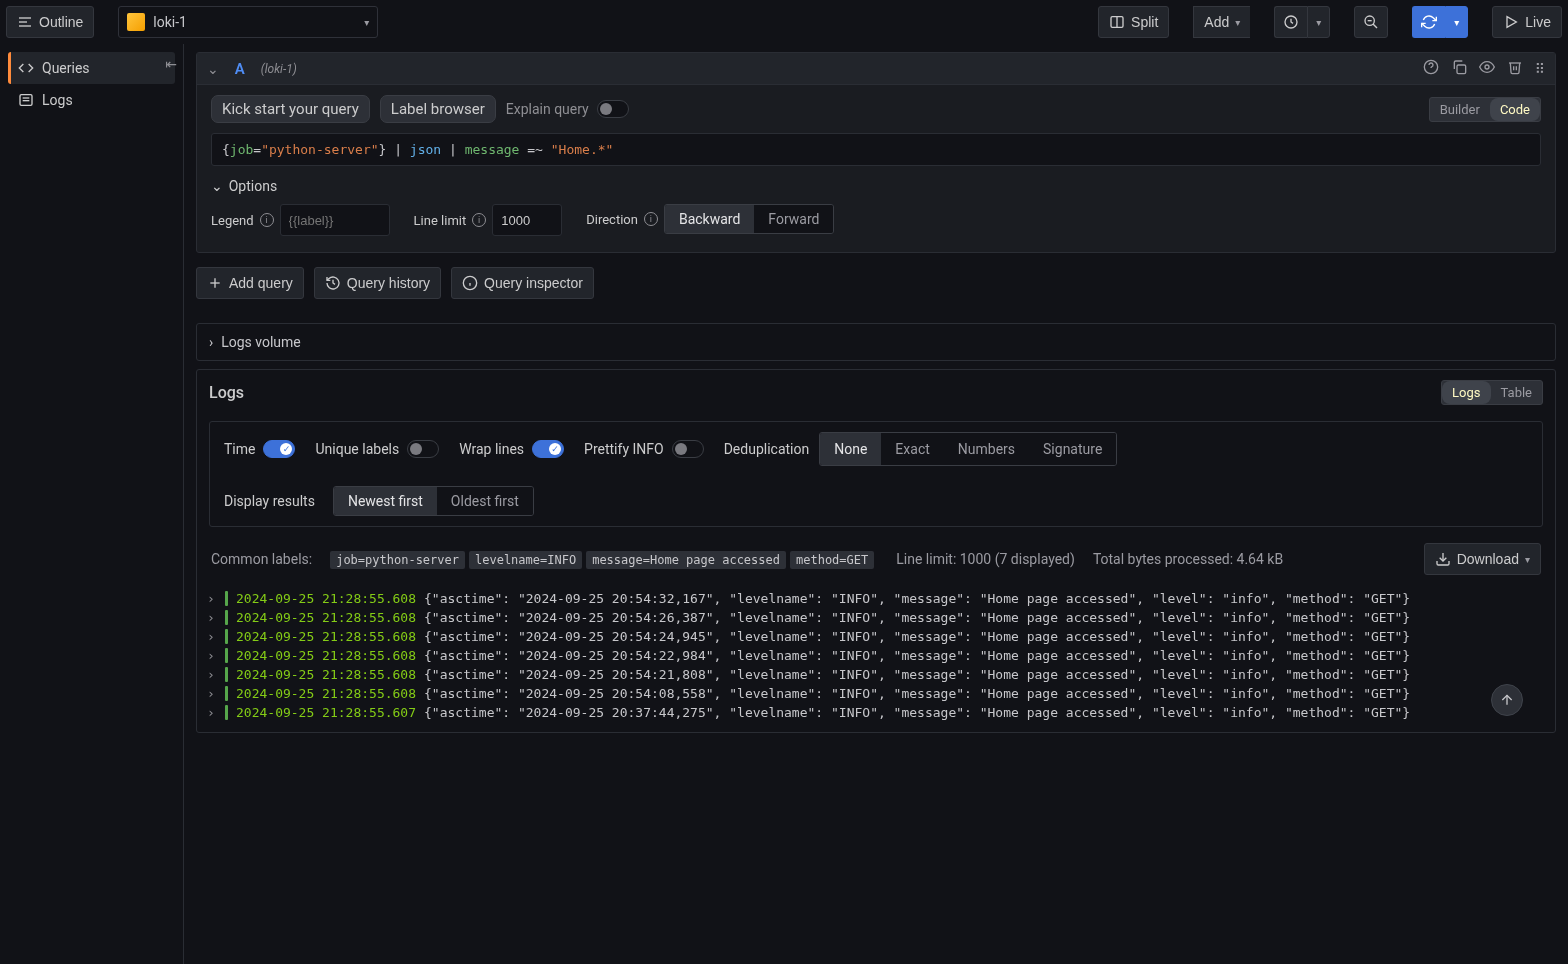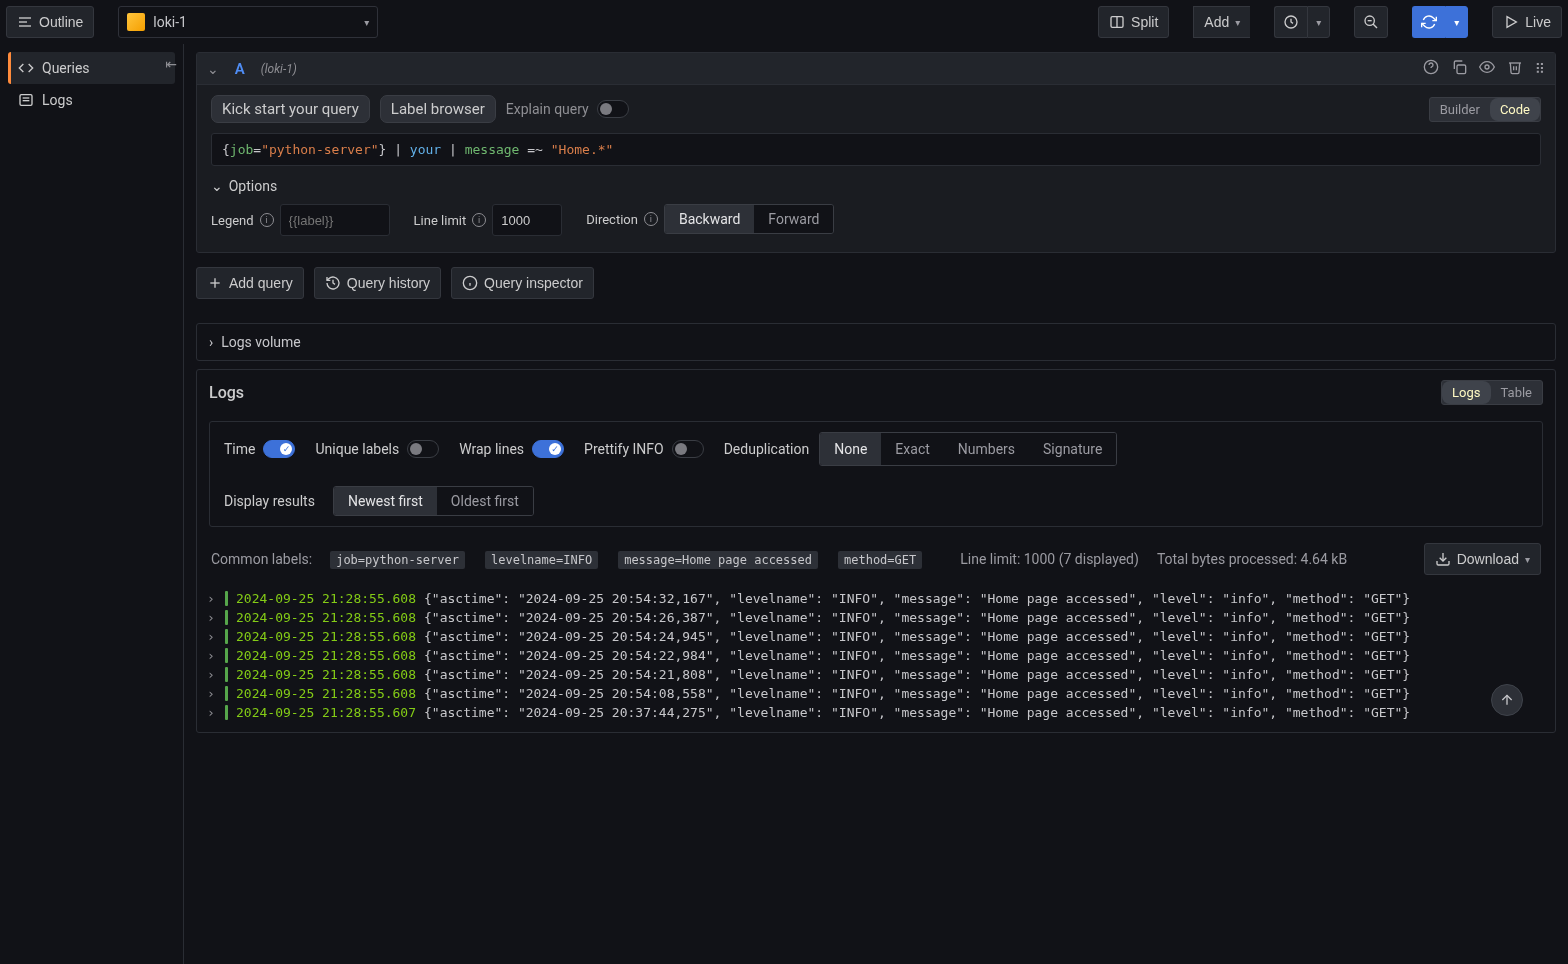--- a/index.html
+++ b/index.html
@@ -179,21 +179,21 @@
   margin: 6px 12px; padding: 10px 14px; border:1px solid #2a2d34; border-radius:3px;
   display:flex; flex-wrap:wrap; gap:20px; align-items:center;text-align:right;
 }
 .opt { display:flex; align-items:center; gap:8px; color:#cccccd;}
 .dedup { display:flex; align-items:center; gap:0;}
 .dedup .seg span{padding:8px 14px;}
 .logs-meta {
   display:flex; align-items:center; gap:18px; padding:10px 14px; color:#9b9ba2;
   flex-wrap:wrap;
 }
-.label-chip{ background:#2d3037; padding:2px 6px; border-radius:2px; font-family:Menlo,Consolas,monospace; font-size:12px; color:#c7c7cb; margin-right:20px;}
+.label-chip{ background:#2d3037; padding:2px 6px; border-radius:2px; font-family:Menlo,Consolas,monospace; font-size:12px; color:#c7c7cb; margin-right:4px;}
 .log-list { padding: 4px 10px 10px 10px; max-height: 280px; overflow-y:scroll; position:relative;}
 .log-row { display:flex; gap:8px; padding:2px 0; font-family:Menlo,Consolas,monospace; font-size:13px; color:#c7c7cb;}
 .log-row .caret{color:#8e8e93; cursor:pointer; width:10px;}
 .log-row .bar{width:3px; background:#56a64b; border-radius:1px;}
 .log-row .ts{color:#84cc16; white-space:nowrap;}
 .log-row .msg{flex:1; word-break:break-all;}
 .scroll-top{
   position:absolute; right:32px; bottom:16px;
   width:32px;height:32px;border-radius:50%;background:#2d3037;
   display:flex;align-items:center;justify-content:center;cursor:pointer;
@@ -349,21 +349,21 @@
             <span>Explain query</span>
             <span class="toggle"></span>
           </div>
           <div class="tab-switch">
             <span>Builder</span>
             <span class="active">Code</span>
           </div>
         </div>
         <div class="code-input">
           <span class="tok-brace">{</span><span class="tok-key">job</span><span class="tok-op">=</span><span class="tok-str">"python-server"</span><span class="tok-brace">}</span>
-          <span class="tok-pipe"> | </span><span class="tok-fn">your</span>
+          <span class="tok-pipe"> | </span><span class="tok-fn">json</span>
           <span class="tok-pipe"> | </span><span class="tok-key">message</span>
           <span class="tok-op"> =~ </span><span class="tok-str">"Home.*"</span>
         </div>
         <div class="options-row">
           <span>⌄</span>
           <span>Options</span>
         </div>
         <div class="options-body">
           <div class="field">
             <div class="field-label">

